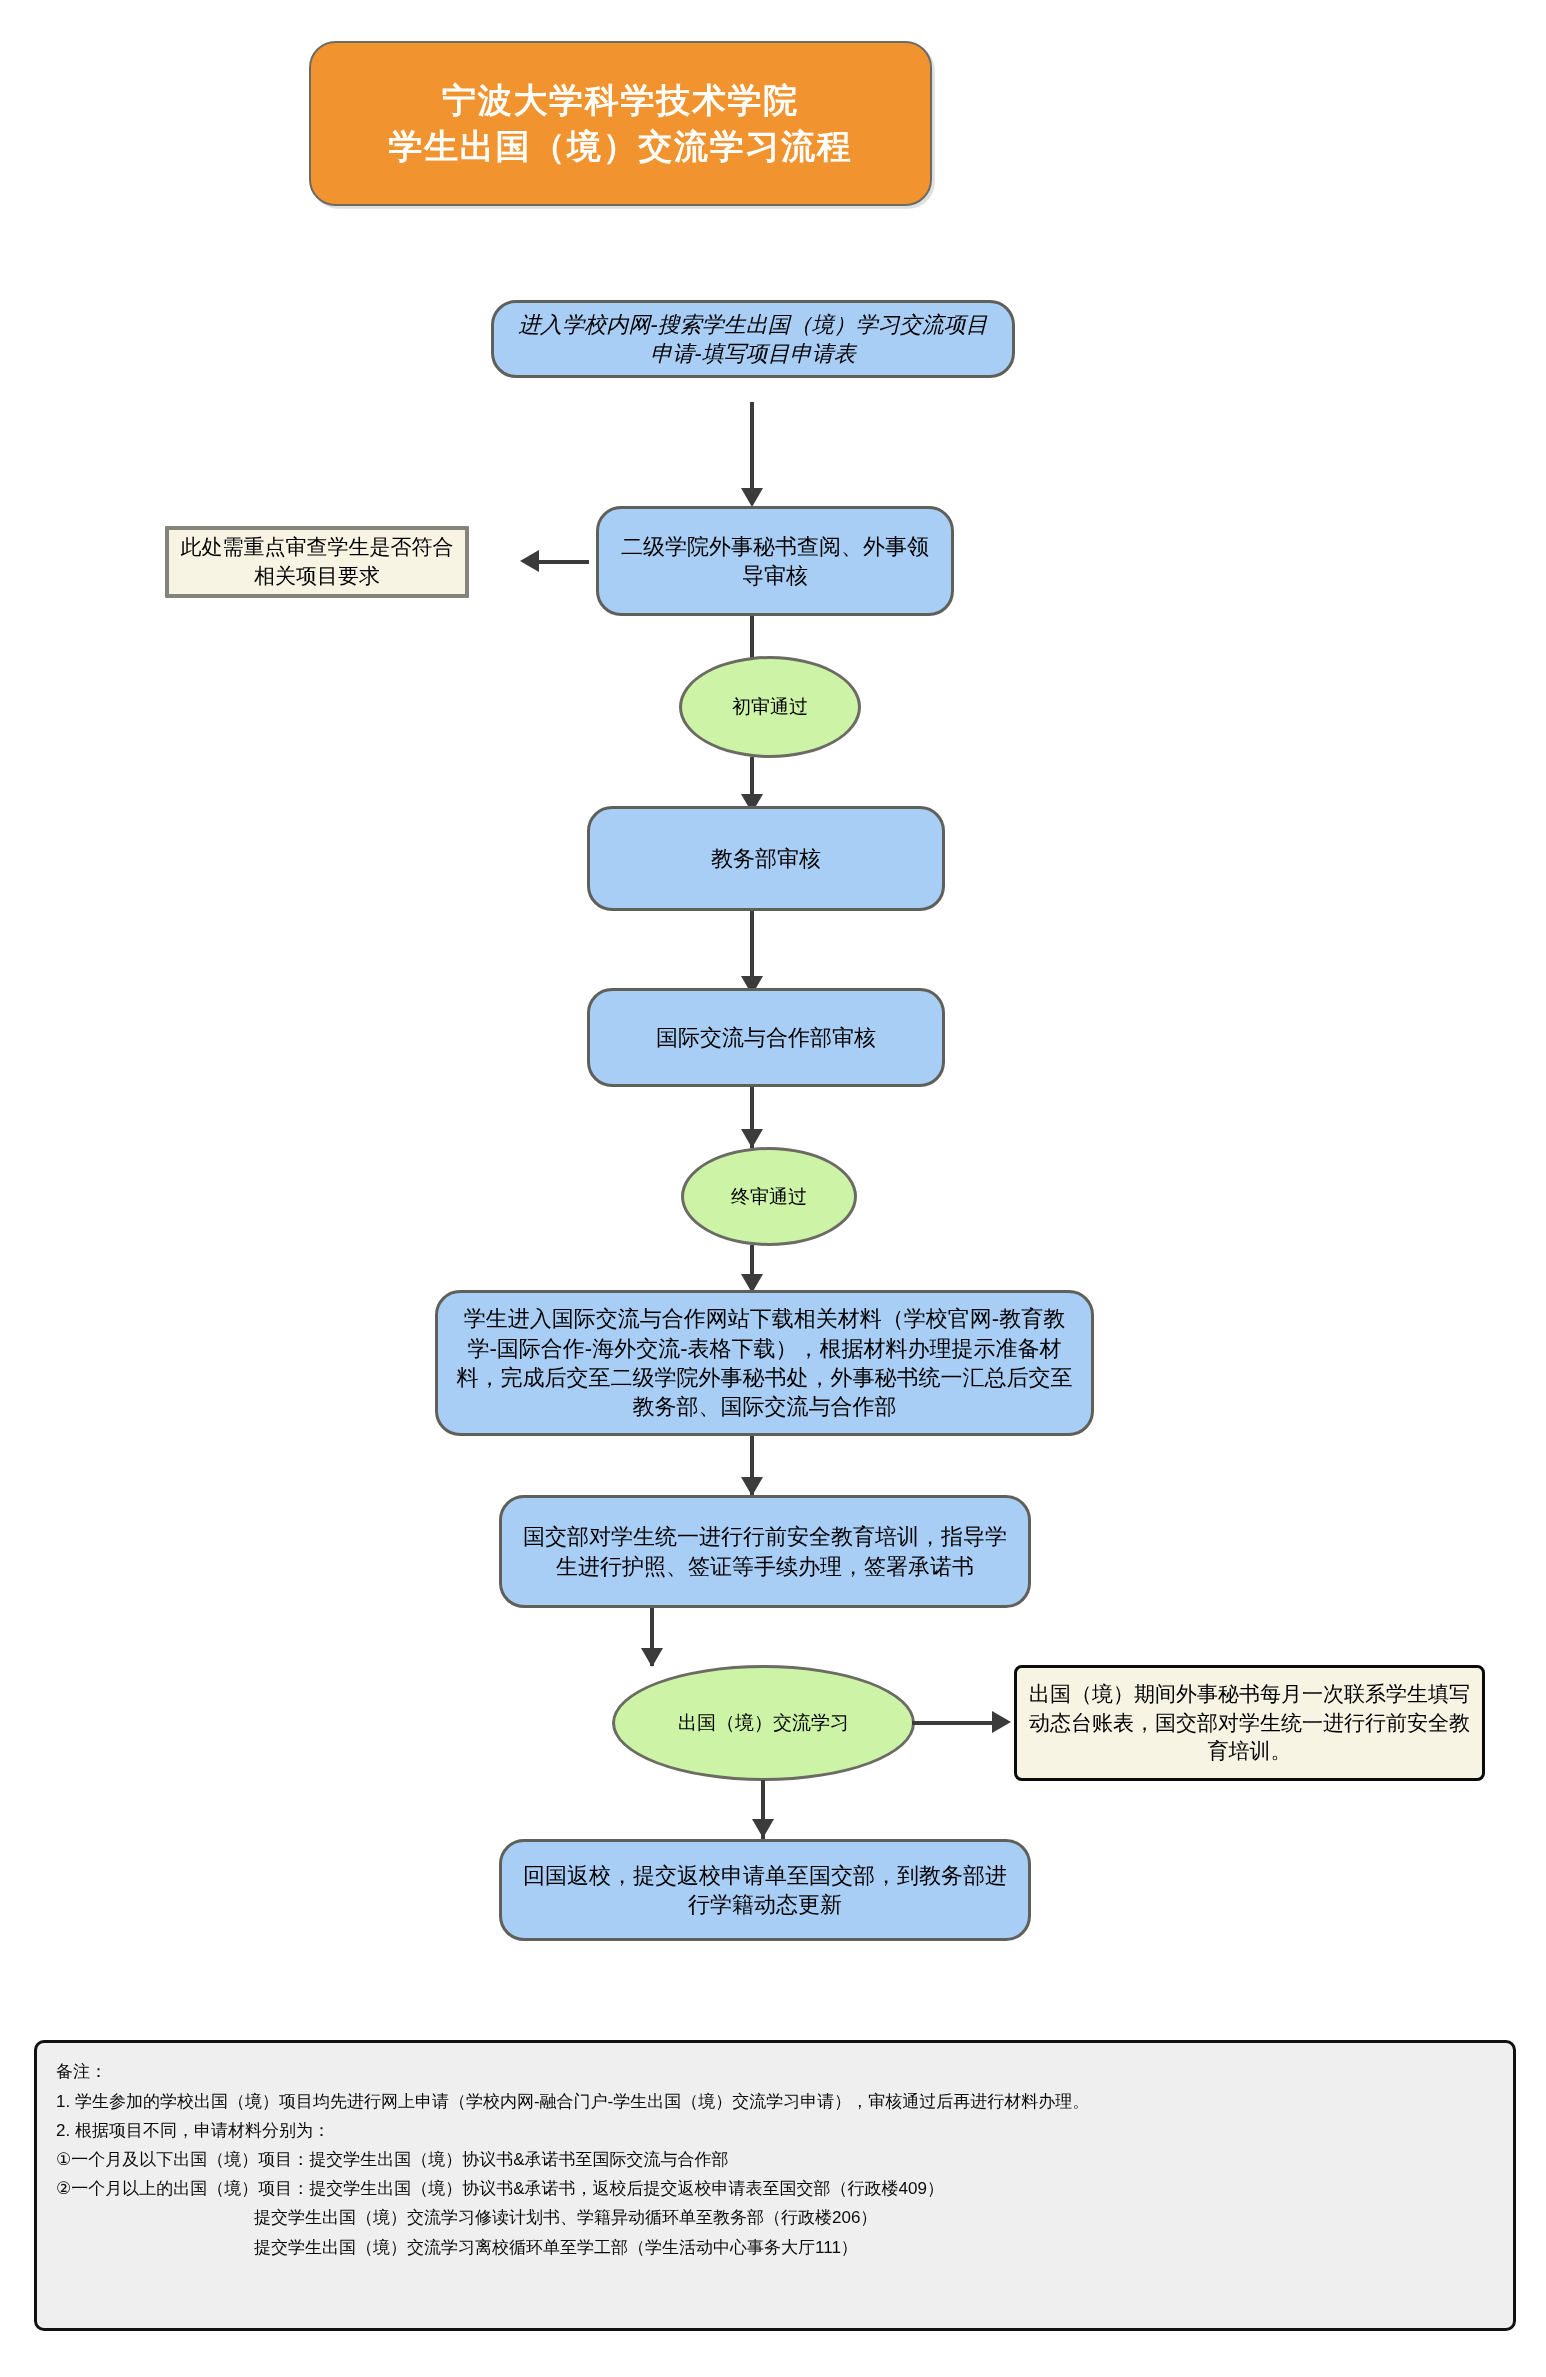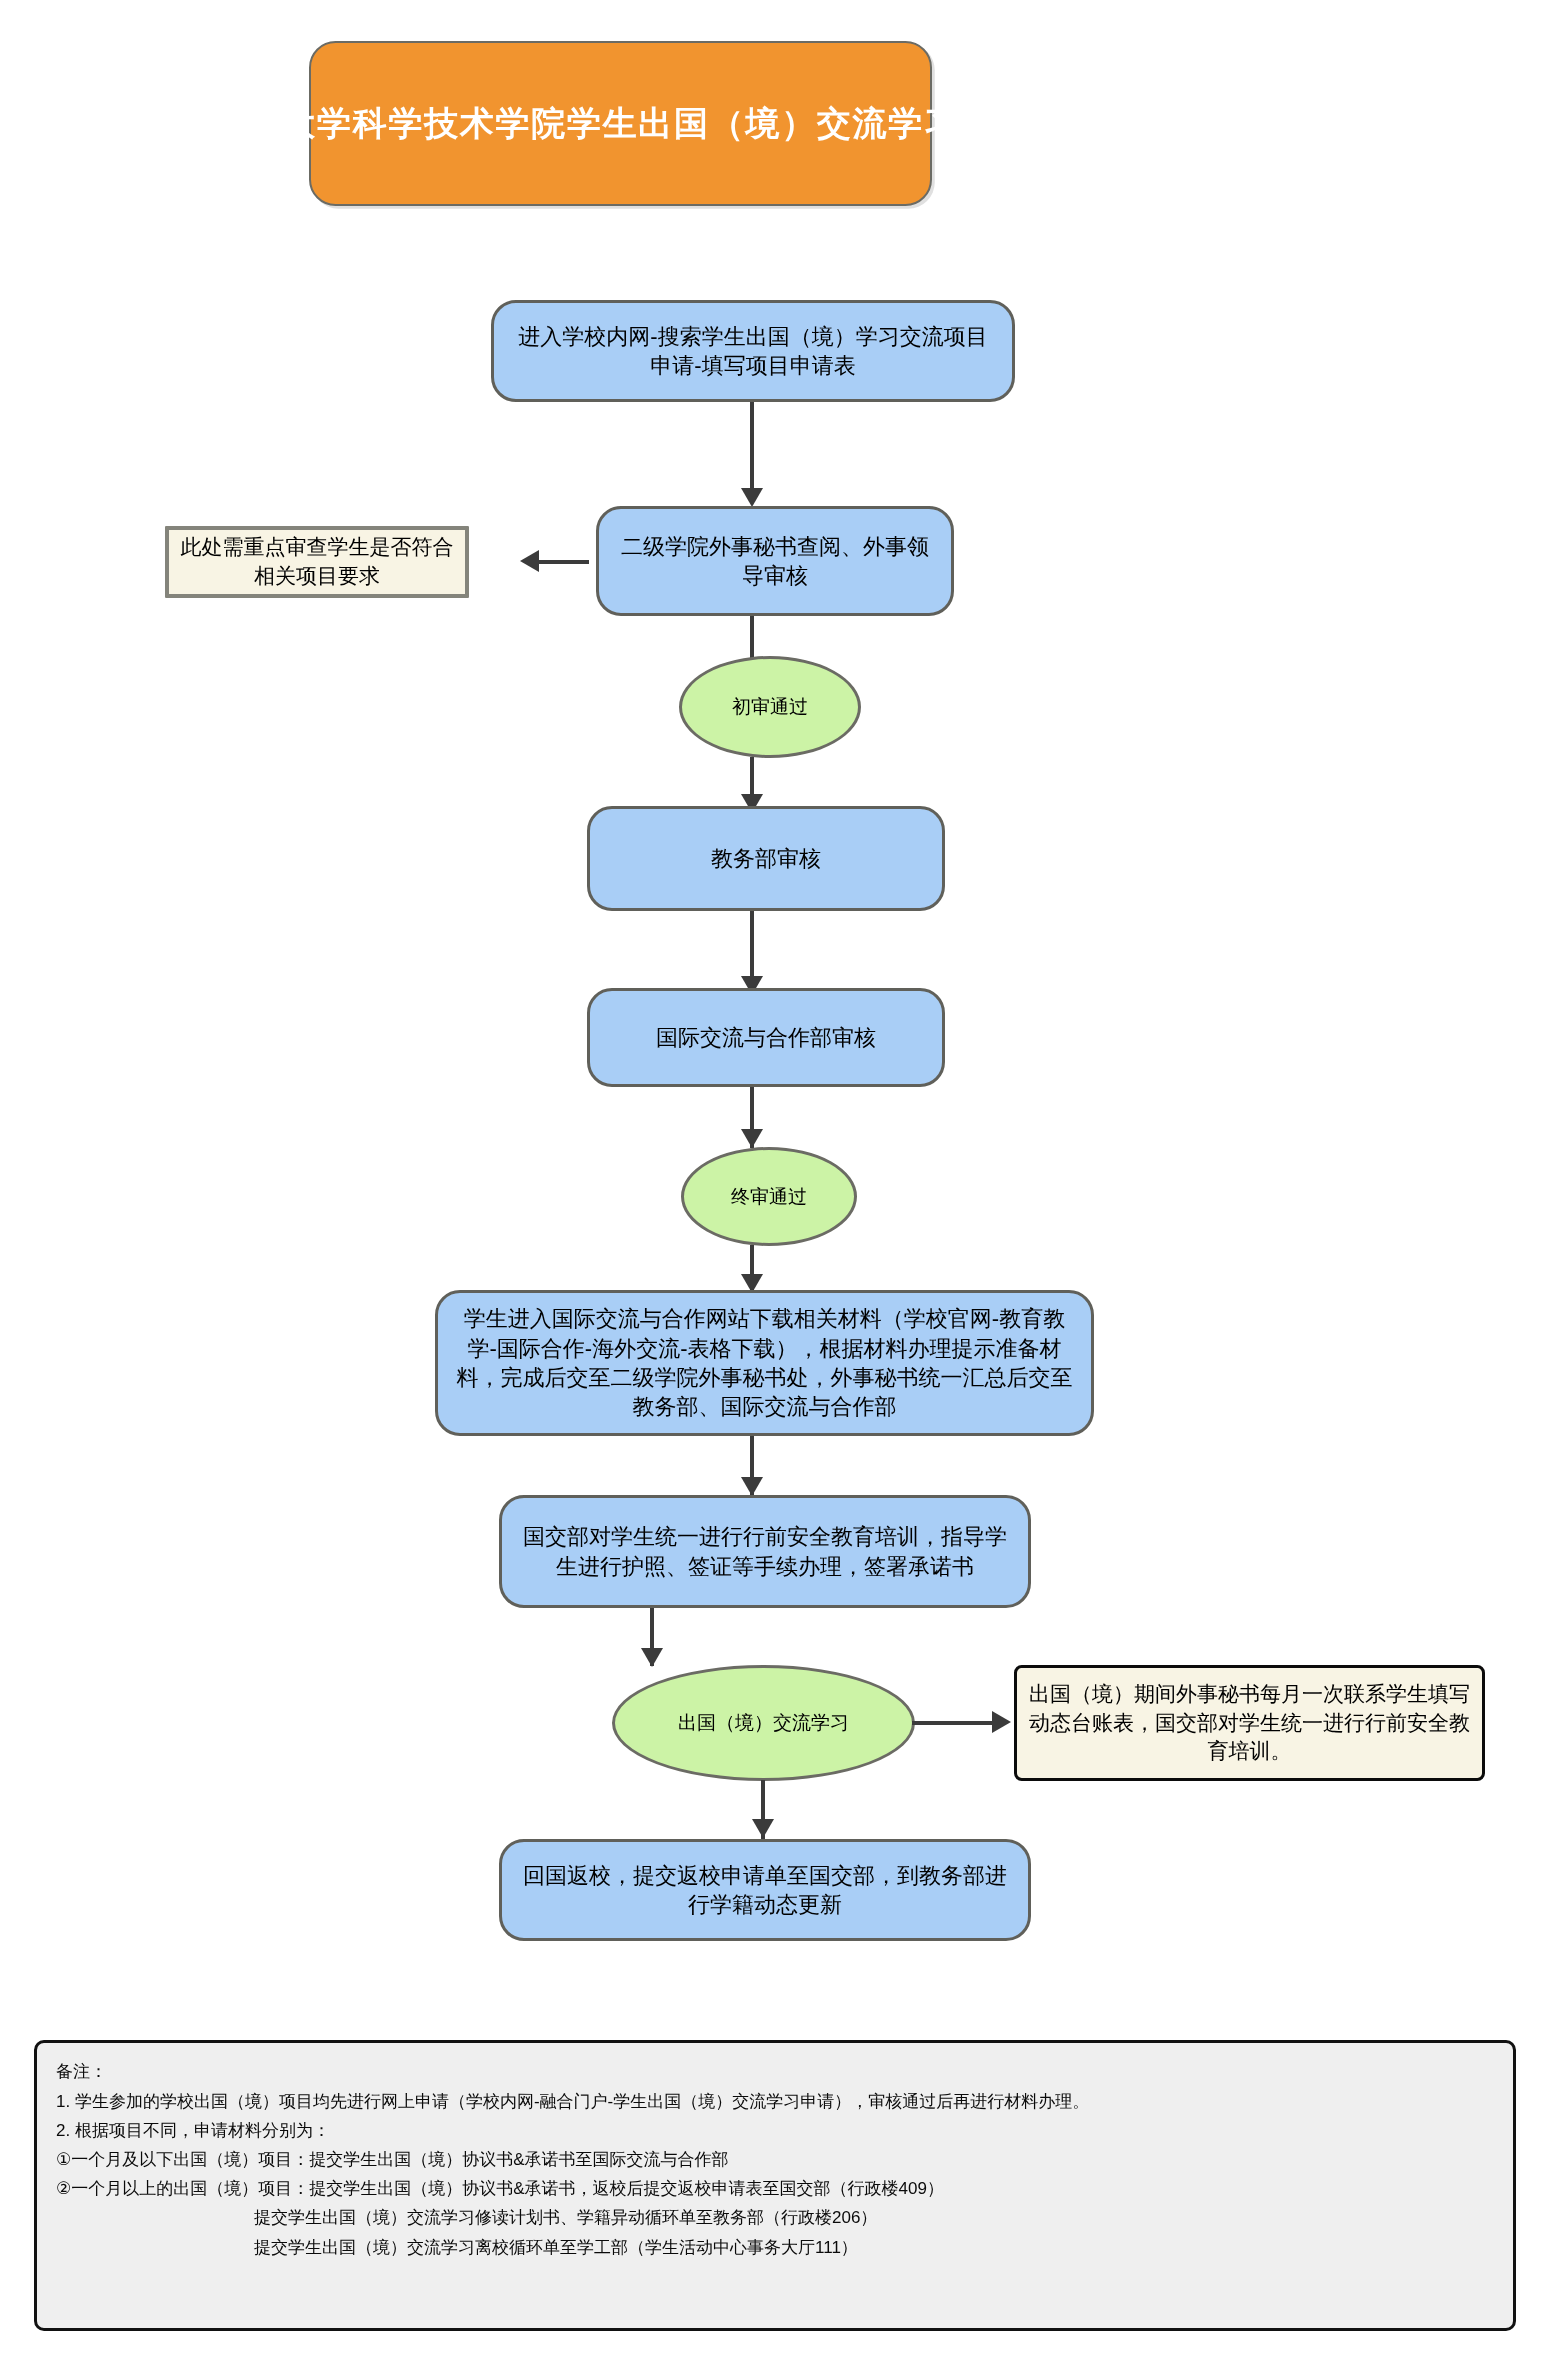--- a/index.html
+++ b/index.html
@@ -13,21 +13,21 @@
   .node{
     position:absolute;box-sizing:border-box;
     display:flex;align-items:center;justify-content:center;
     text-align:center;color:#000;line-height:1.34;
   }
 
   .title-banner{
     background:#F1942F;border:2.8px solid #6B6B64;border-radius:26.5px;
     color:#fff;font-size:34px;font-weight:700;letter-spacing:1.7px;
     box-shadow:2.8px 2.8px 0 rgba(0,0,0,.12);
-    flex-direction:row;
+    flex-direction:column;
     text-align:center;
   }
   .title-banner .t-line{display:block;white-space:nowrap;}
 
   .proc{
     background:#A9CEF6;border:3.3px solid #60605A;border-radius:25px;
     font-size:22px;font-weight:400;padding:4.4px 14.3px;
   }
 
   .ellipse{
@@ -75,21 +75,21 @@
 </head>
 <body>
 
 <div class="canvas">
 
   <div class="node title-banner" style="left:309px;top:41px;width:623px;height:165px;">
     <span class="t-line">宁波大学科学技术学院</span>
     <span class="t-line">学生出国（境）交流学习流程</span>
   </div>
 
-  <div class="node proc" style="left:491px;top:300px;width:524px;height:102px;">
+  <div class="node proc" style="left:491px;top:300px;width:524px;height:78px;font-style:italic;">
     <span>进入学校内网-搜索学生出国（境）学习交流项目申请-填写项目申请表</span>
   </div>
 
   <div class="conn v-line" style="left:750px;top:402px;width:3.9px;height:91px;"></div>
   <div class="arrow-down" style="left:741px;top:488px;"></div>
 
   <div class="node proc" style="left:587px;top:506px;width:358px;height:110px;margin-left:9px;">
     <span>二级学院外事秘书查阅、外事领导审核</span>
   </div>
 

